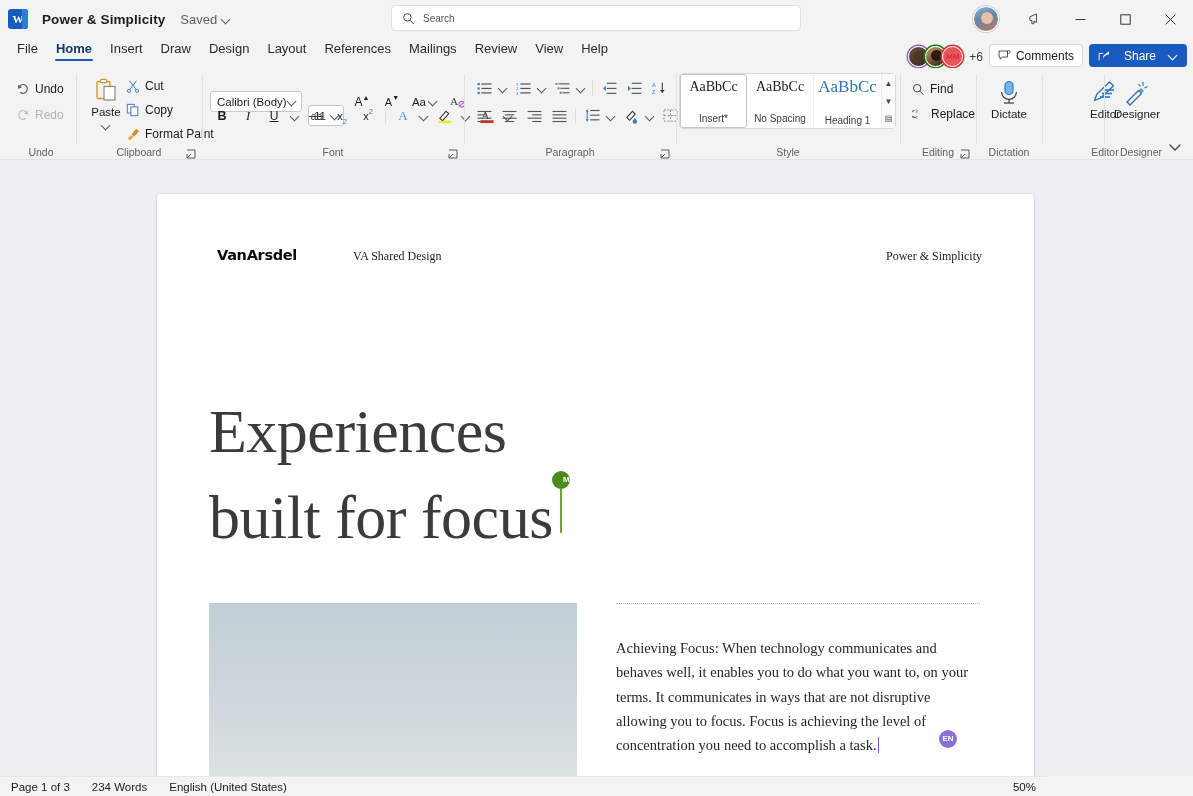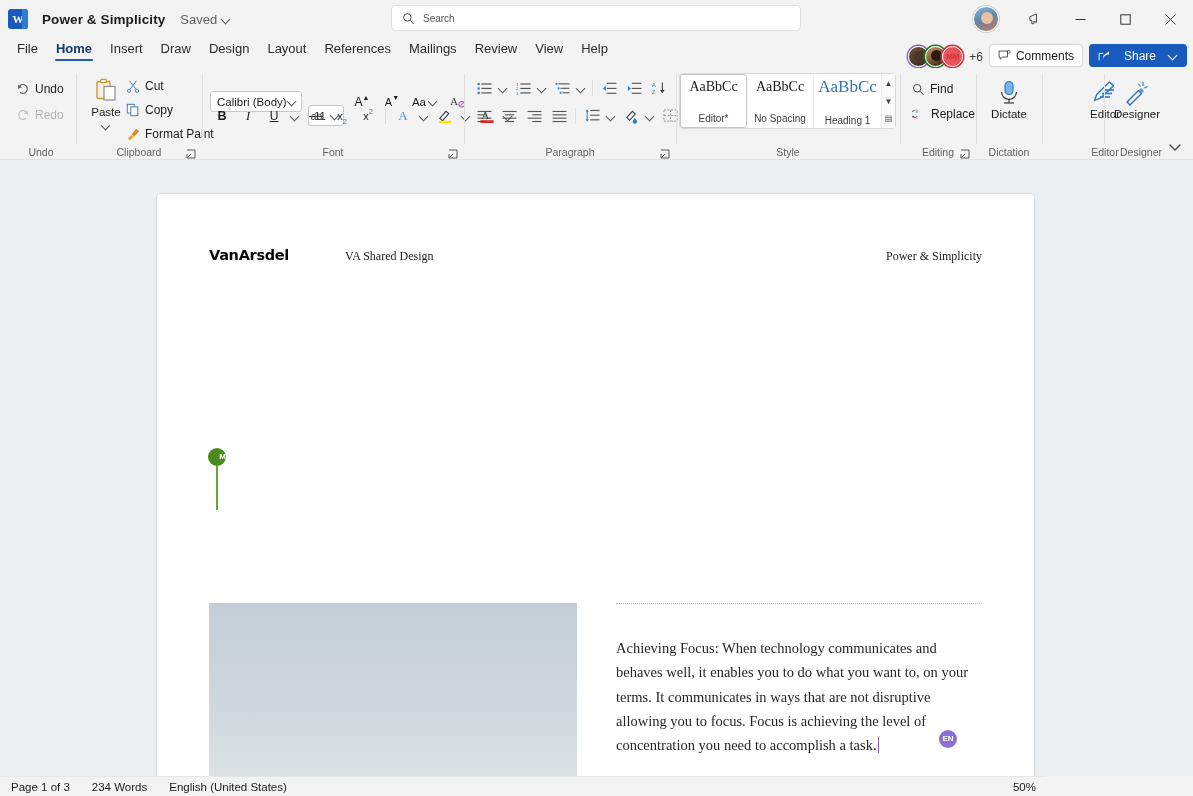--- a/index.html
+++ b/index.html
@@ -168,21 +168,21 @@
     position: absolute; left: 157px; top: 34px; width: 877px; height: 640px;
     background: #fff; border-radius: 4px;
     box-shadow: 0 1px 4px rgba(0,0,0,.10), 0 0 0 1px rgba(0,0,0,.04);
   }
   .doc-header {
     position: absolute; left: 52px; right: 52px; top: 53px;
     display: flex; align-items: baseline;
   }
   .logo {
     font-family: "DejaVu Sans", sans-serif; font-weight: bold; font-size: 14.5px;
-    color: #0b0b0b; letter-spacing: -0.3px;
+    color: #0b0b0b; letter-spacing: -0.3px; margin-left: 8px;
   }
   .hdr-mid { margin-left: 56px; font-family:"Liberation Serif", serif; font-size: 12px; color: #1b1b1b; }
   .hdr-right { margin-left: auto; font-family:"Liberation Serif", serif; font-size: 12px; color: #1b1b1b; }
 
   .headline {
     position: absolute; left: 52px; top: 195px; width: 470px;
     font-family: "Liberation Serif", serif; font-size: 62px; line-height: 1.38;
     color: #3b3b3b; letter-spacing: -0.5px; white-space: nowrap;
   }
   .headline .l2 { position: relative; display: inline-block; }
@@ -612,21 +612,21 @@
           <path d="M1 9 L5 5 M1 5 V9 H5" fill="none" stroke="#5a5a5a" stroke-width="1"></path>
         </svg>
       </div>
     </div>
     <div class="rsep" style="left:676px;"></div>
 
     <div class="rgroup" style="left:678px; width:220px;">
       <div class="stylebox" style="left:1px;">
         <div class="stylecell sel">
           <span class="aa">AaBbCc</span>
-          <span class="nm">Editor*</span>
+          <span class="nm">Insert*</span>
         </div>
         <div class="stylecell">
           <span class="aa">AaBbCc</span>
           <span class="nm">No Spacing</span>
         </div>
         <div class="stylecell h1" style="border-right:none">
           <span class="aa">AaBbCc</span>
           <span class="nm">Heading 1</span>
         </div>
         <div class="stylescroll">
@@ -719,21 +719,23 @@
   <div class="canvas">
     <div class="page">
 
       <div class="doc-header">
         <span class="logo">VanArsdel</span>
         <span class="hdr-mid">VA Shared Design</span>
         <span class="hdr-right">Power &amp; Simplicity</span>
       </div>
 
       <div class="headline">
+        <div>Experiences</div>
         <div><span class="l2">
+          <span>built for focus</span>
           <span class="caret-green"></span>
           <span class="badge-mk">MK</span>
         </span></div>
       </div>
 
       <div class="photo">
         
       </div>
 
       <div class="col-right">

